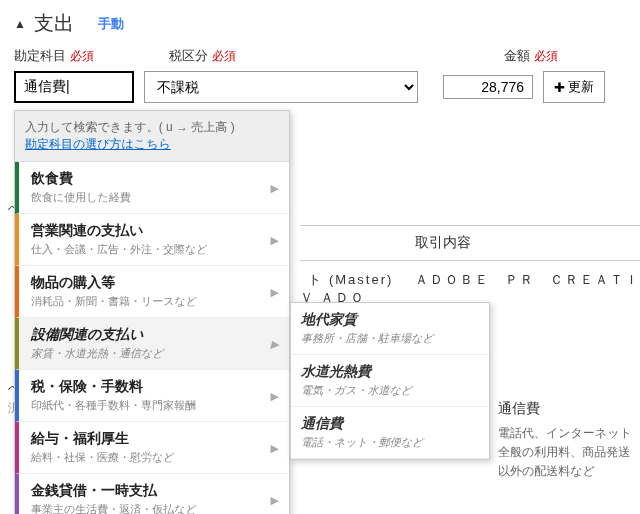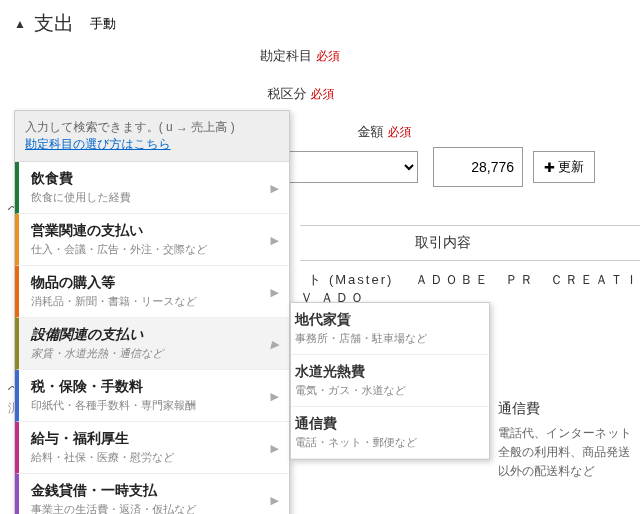--- a/index.html
+++ b/index.html
@@ -1,44 +1,44 @@
 <!DOCTYPE html>
 <html><head>
 <meta charset="utf-8">
 <style>
 * { box-sizing: border-box; margin: 0; padding: 0; }
 body { font-family: "Hiragino Sans", "Meiryo", sans-serif; font-size: 13px; color: #333; background: #fff; width: 640px; overflow: hidden; }
 .header { display: flex; align-items: center; padding: 10px 14px 6px; gap: 8px; }
 .header .caret { font-size: 12px; }
 .header .title { font-size: 20px; font-weight: 400; }
-.header .mode { font-size: 13px; color: #000000; margin-left: 8px; }
+.header .mode { font-size: 13px; color: #3b82f6; margin-left: 16px; font-weight: bold; }
 
-.field-row { display: flex; align-items: center; padding: 4px 14px 2px; gap: 20px; flex-direction: column; }
+.field-row { display: flex; align-items: center; padding: 4px 14px 2px; gap: 20px; }
 .field-label { display: flex; align-items: baseline; gap: 4px; min-width: 120px; }
 .field-label.tax { margin-left: 15px; }
 .field-label.amount { margin-left: 195px; }
 .required { color: #c00; font-size: 12px; }
 
 .input-row { display: flex; align-items: center; padding: 4px 14px; gap: 10px; }
 .text-input { border: 2px solid #000; padding: 5px 8px; font-size: 14px; width: 120px; height: 32px; }
 .select { border: 1px solid #999; padding: 5px 8px; font-size: 14px; width: 274px; height: 32px; background: #fff; }
-.amount-input { border: 1px solid #999; padding: 5px 8px; text-align: right; font-size: 14px; width: 90px; height: 40px; margin-left: 5px; }
+.amount-input { border: 1px solid #999; padding: 5px 8px; text-align: right; font-size: 14px; width: 90px; height: 24px; margin-left: 15px; }
 .update-btn { border: 1px solid #999; background: #fff; padding: 5px 10px; font-size: 13px; height: 32px; cursor: pointer; display: flex; align-items: center; gap: 3px; }
 
 .dropdown { position: absolute; left: 14px; top: 110px; width: 276px; background: #fff; border: 1px solid #ccc; box-shadow: 2px 2px 6px rgba(0,0,0,0.2); }
 .dropdown-hint { background: #eee; padding: 8px 10px; font-size: 12px; color: #666; border-bottom: 1px solid #ddd; }
 .dropdown-hint a { color: #06c; text-decoration: underline; }
 .dd-item { padding: 8px 10px 8px 12px; border-left: 4px solid; border-bottom: 1px solid #eee; position: relative; cursor: pointer; }
 .dd-item.active { background: #f3f3f3; }
 .dd-item .dd-title { font-size: 14px; font-weight: bold; color: #222; }
 .dd-item .dd-desc { font-size: 11px; color: #888; margin-top: 2px; }
 .dd-item .arrow { position: absolute; right: 10px; top: 50%; transform: translateY(-50%); color: #aaa; font-size: 11px; }
 
 .submenu { position: absolute; left: 290px; top: 302px; width: 200px; background: #fff; border: 1px solid #ccc; box-shadow: 2px 2px 6px rgba(0,0,0,0.2); }
-.sub-item { padding: 8px 4px; border-bottom: 1px solid #eee; cursor: pointer; }
+.sub-item { padding: 8px 10px; border-bottom: 1px solid #eee; cursor: pointer; font-style: italic; }
 .sub-item .sub-title { font-size: 14px; font-weight: bold; }
 .sub-item .sub-desc { font-size: 11px; color: #888; margin-top: 2px; }
 
 .bg-content { position: absolute; left: 300px; top: 225px; right: 0; }
 .table-header { border-top: 1px solid #ccc; border-bottom: 1px solid #ccc; padding: 8px 0 8px 115px; font-size: 14px; }
 .table-row { padding: 10px 0 10px 0; font-size: 13px; letter-spacing: 2px; color: #333; }
 .table-row .cell1 { display: inline-block; width: 115px; padding-left: 8px; }
 
 .info-panel { position: absolute; left: 498px; top: 400px; width: 135px; font-size: 12px; }
 .info-panel .ip-title { font-size: 14px; margin-bottom: 6px; }

